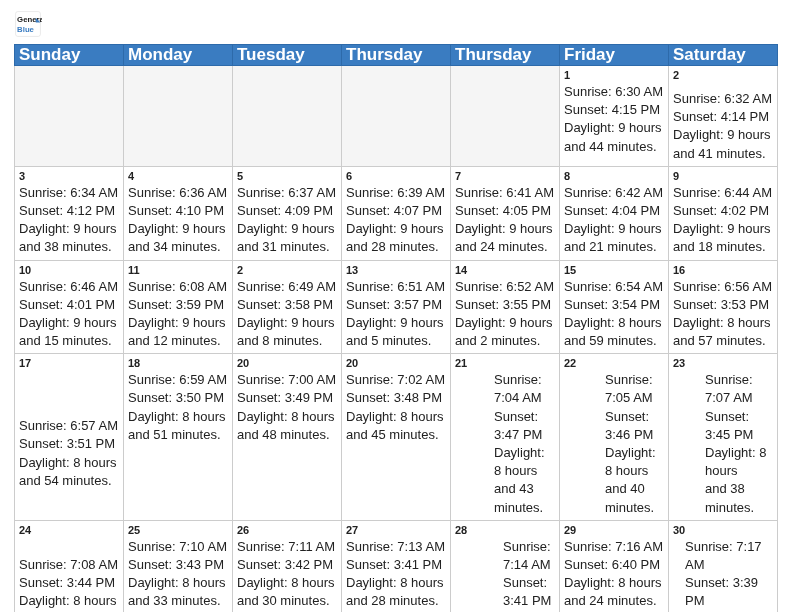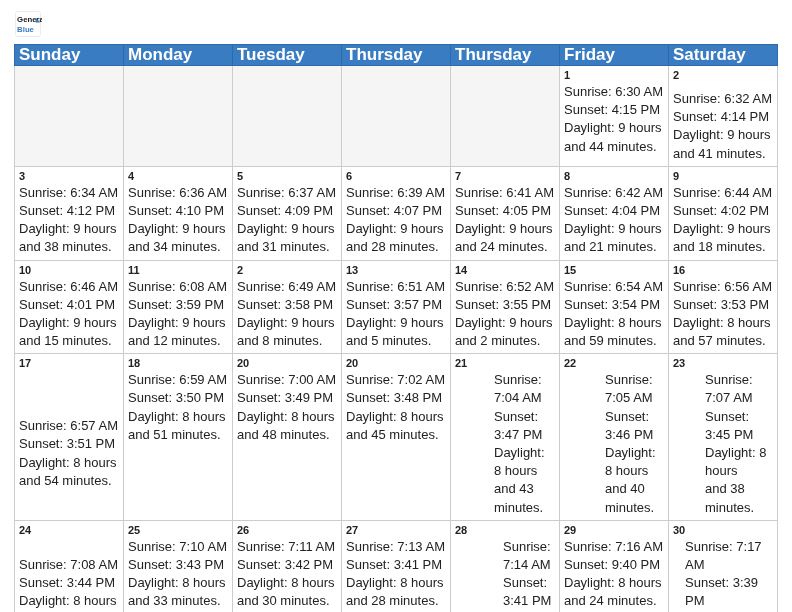--- a/index.html
+++ b/index.html
@@ -325,21 +325,21 @@
           <td>
             <div class="day-number">28</div>
             <div class="day-info" style="white-space: pre-line; margin-left: 48px;">Sunrise: 7:14 AM
 Sunset: 3:41 PM
 Daylight: 8 hours
 and 26 minutes.</div>
           </td>
           <td>
             <div class="day-number">29</div>
             <div class="day-info" style="white-space: pre-line;">Sunrise: 7:16 AM
-Sunset: 9:40 PM
+Sunset: 6:40 PM
 Daylight: 8 hours
 and 24 minutes.</div>
           </td>
           <td>
             <div class="day-number">30</div>
             <div class="day-info" style="white-space: pre-line; margin-left: 12px;">Sunrise: 7:17 AM
 Sunset: 3:39 PM
 Daylight: 8 hours
 and 22 minutes.</div>
           </td>

